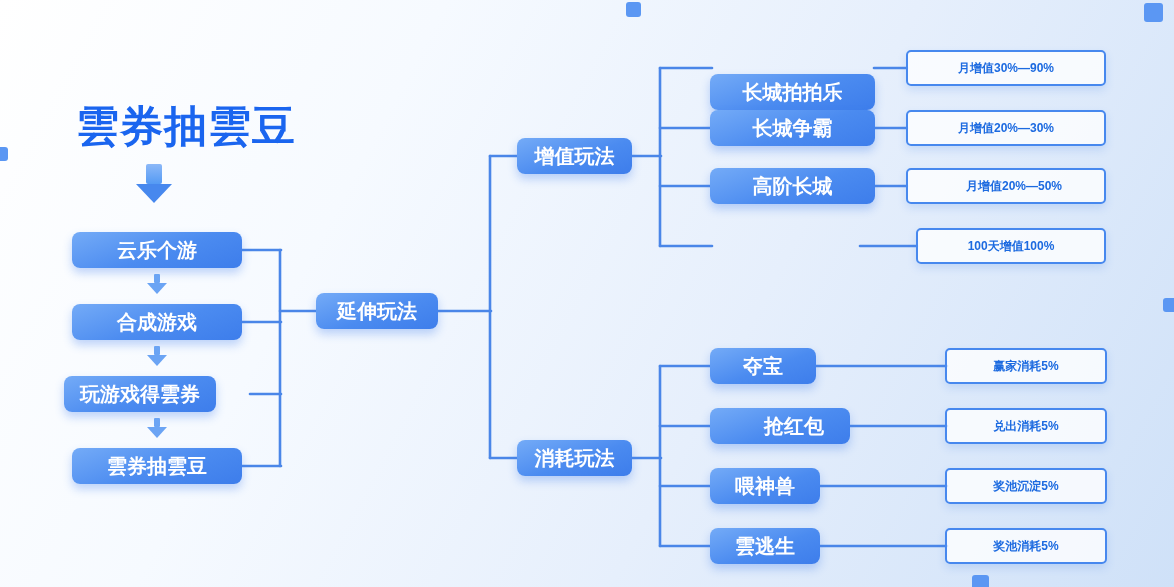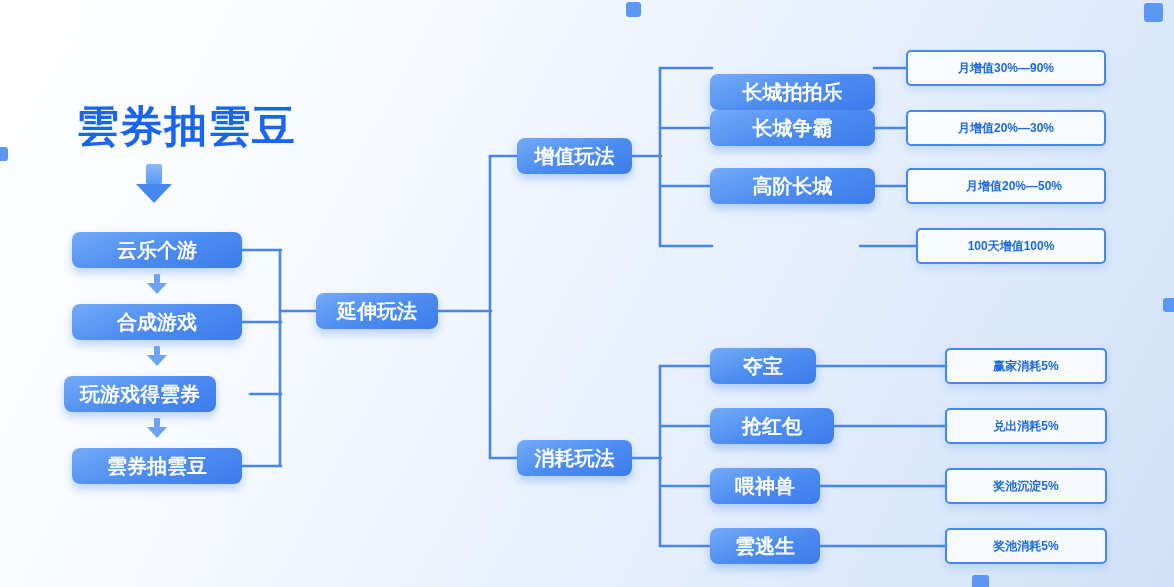--- a/index.html
+++ b/index.html
@@ -130,21 +130,21 @@
   <div class="node" style="left:710px;top:50px;width:165px;margin-top:24px;">长城拍拍乐</div>
   <div class="node" style="left:710px;top:110px;width:165px;">长城争霸</div>
   <div class="node" style="left:710px;top:168px;width:165px;">高阶长城</div>
 
   <div class="result" style="left:906px;top:50px;width:200px;">月增值30%—90%</div>
   <div class="result" style="left:906px;top:110px;width:200px;">月增值20%—30%</div>
   <div class="result" style="left:906px;top:168px;width:200px;padding-left:16px;">月增值20%—50%</div>
   <div class="result" style="left:916px;top:228px;width:190px;">100天增值100%</div>
 
   <div class="node" style="left:710px;top:348px;width:106px;">夺宝</div>
-  <div class="node" style="left:710px;top:408px;width:124px;">抢红包</div>
+  <div class="node" style="left:710px;top:408px;width:112px;padding-left:28px;">抢红包</div>
   <div class="node" style="left:710px;top:468px;width:110px;">喂神兽</div>
   <div class="node" style="left:710px;top:528px;width:110px;text-align:center;">雲逃生</div>
 
   <div class="result" style="left:945px;top:348px;width:162px;">赢家消耗5%</div>
   <div class="result" style="left:945px;top:408px;width:162px;">兑出消耗5%</div>
   <div class="result" style="left:945px;top:468px;width:162px;">奖池沉淀5%</div>
   <div class="result" style="left:945px;top:528px;width:162px;">奖池消耗5%</div>
 
   <div class="deco" style="left:626px;top:2px;width:15px;height:15px;"></div>
   <div class="deco" style="left:1144px;top:3px;width:19px;height:19px;"></div>

